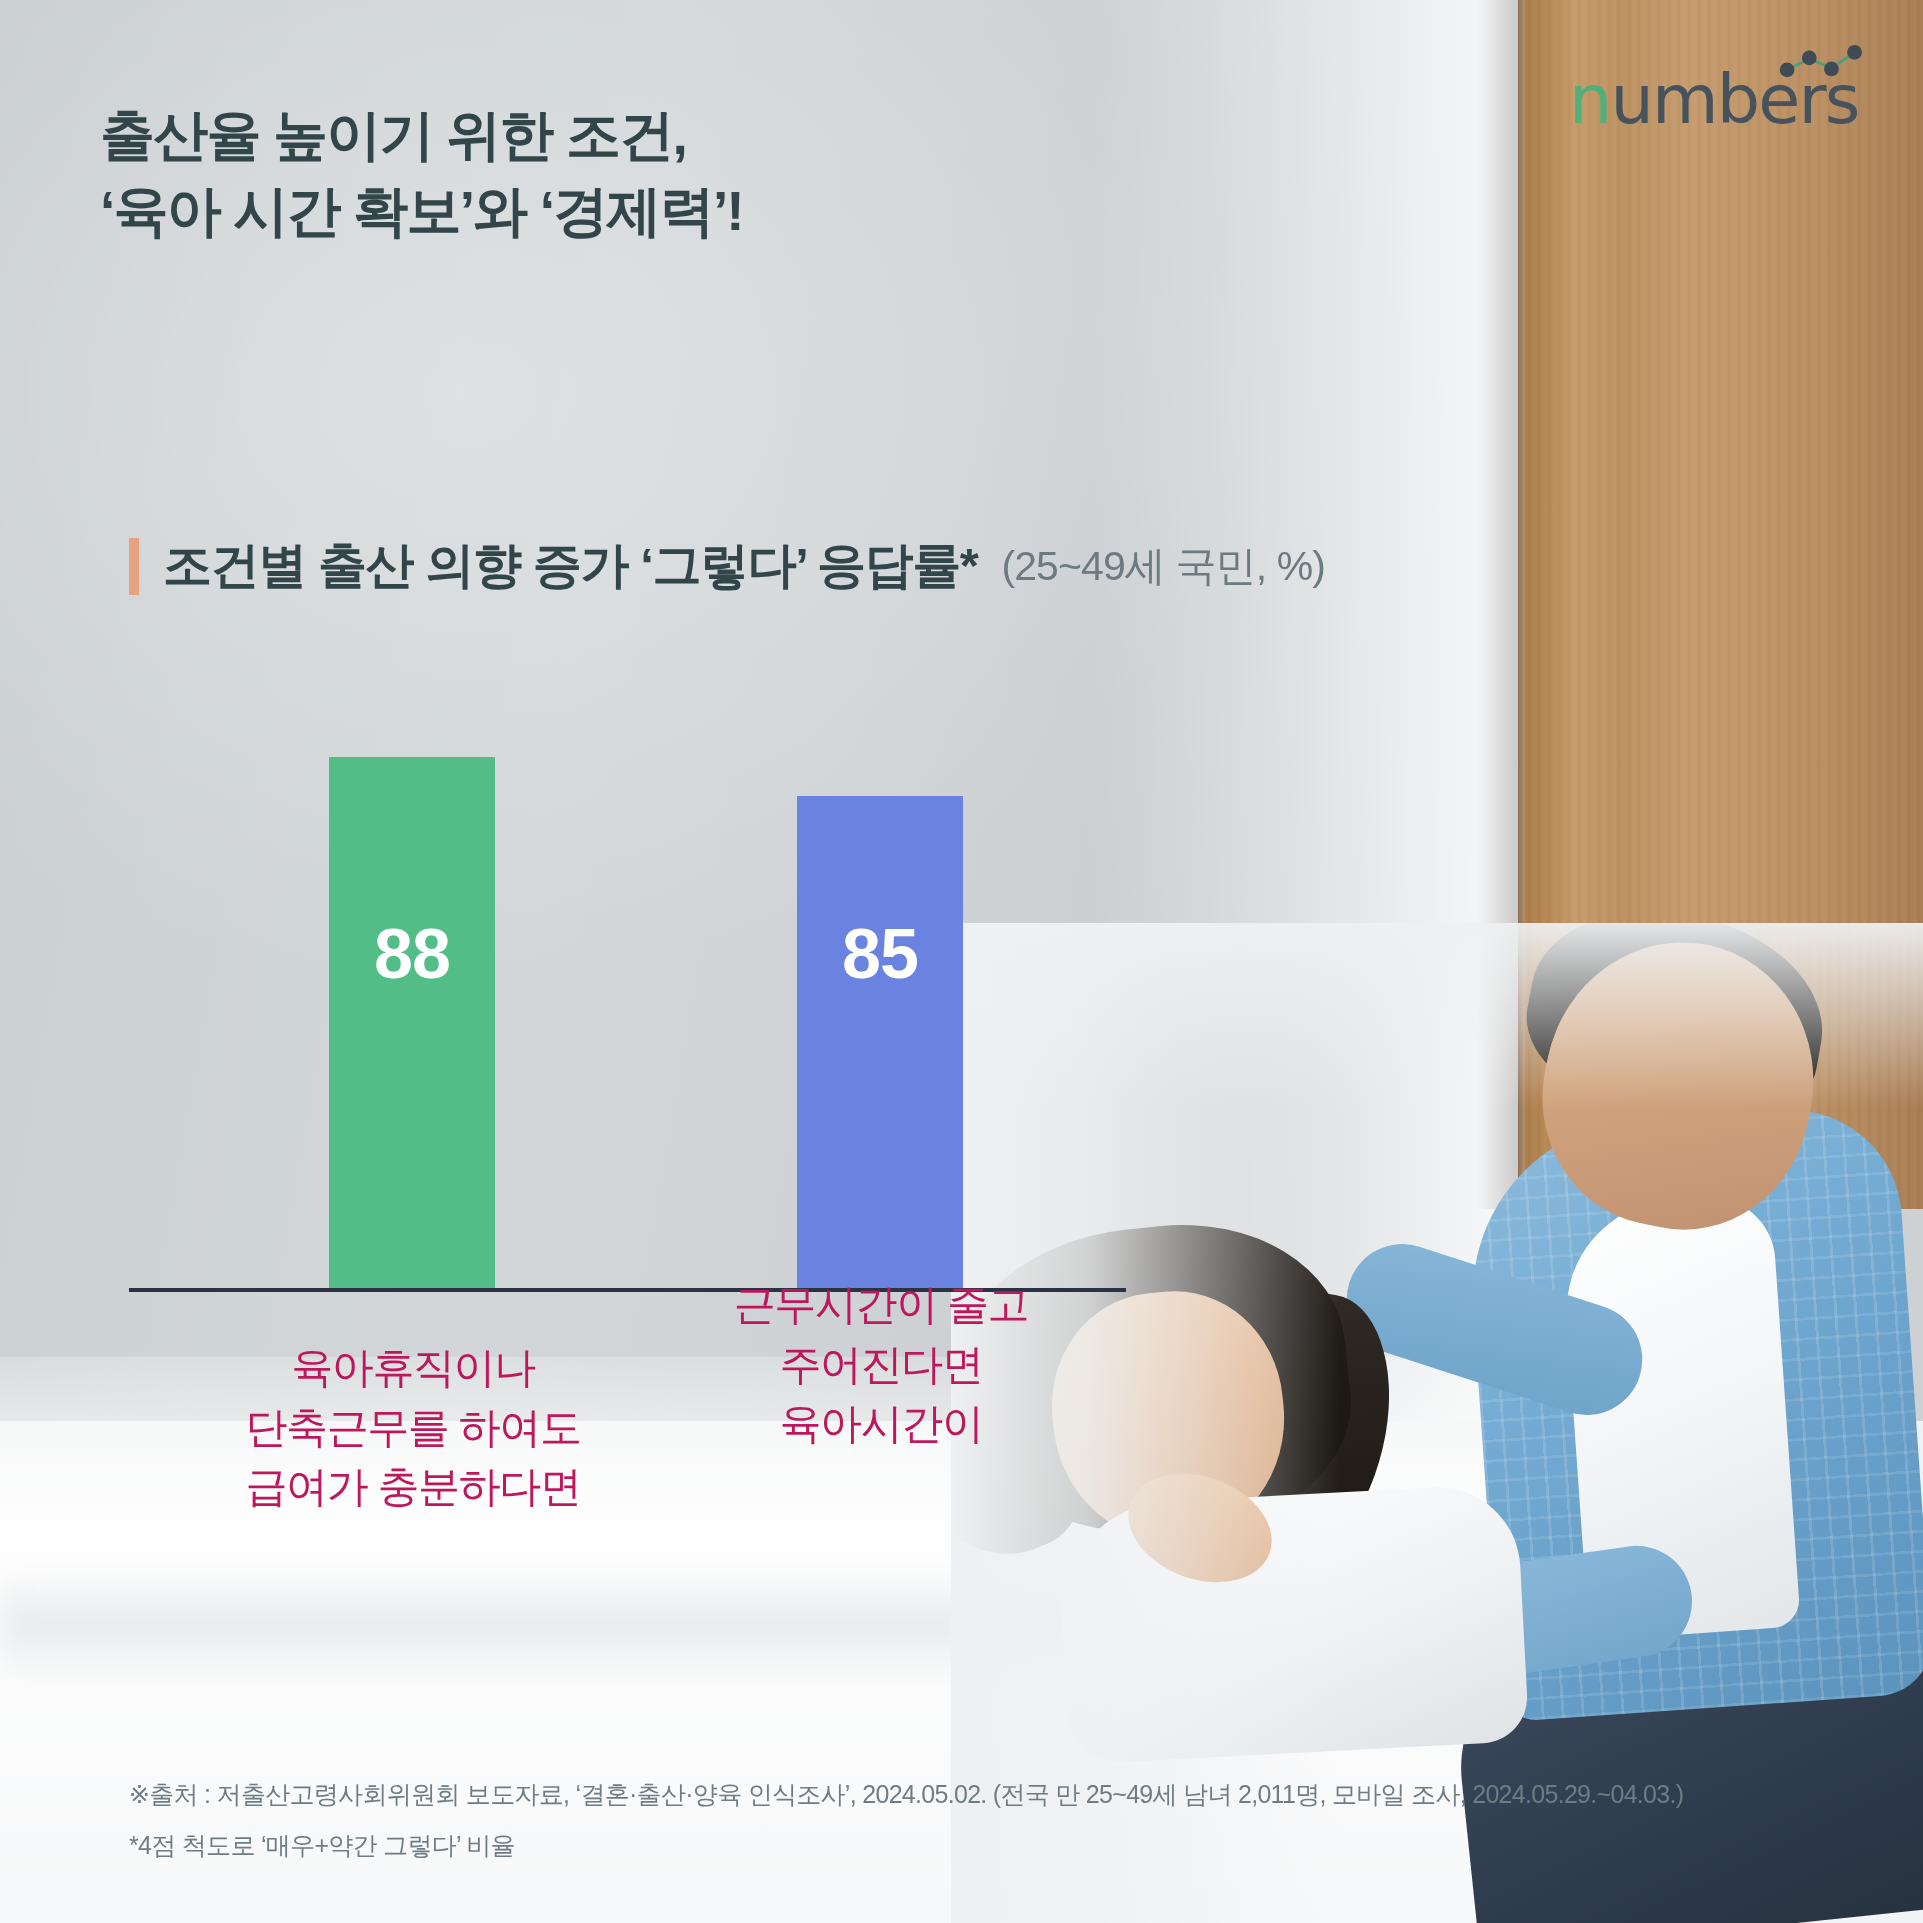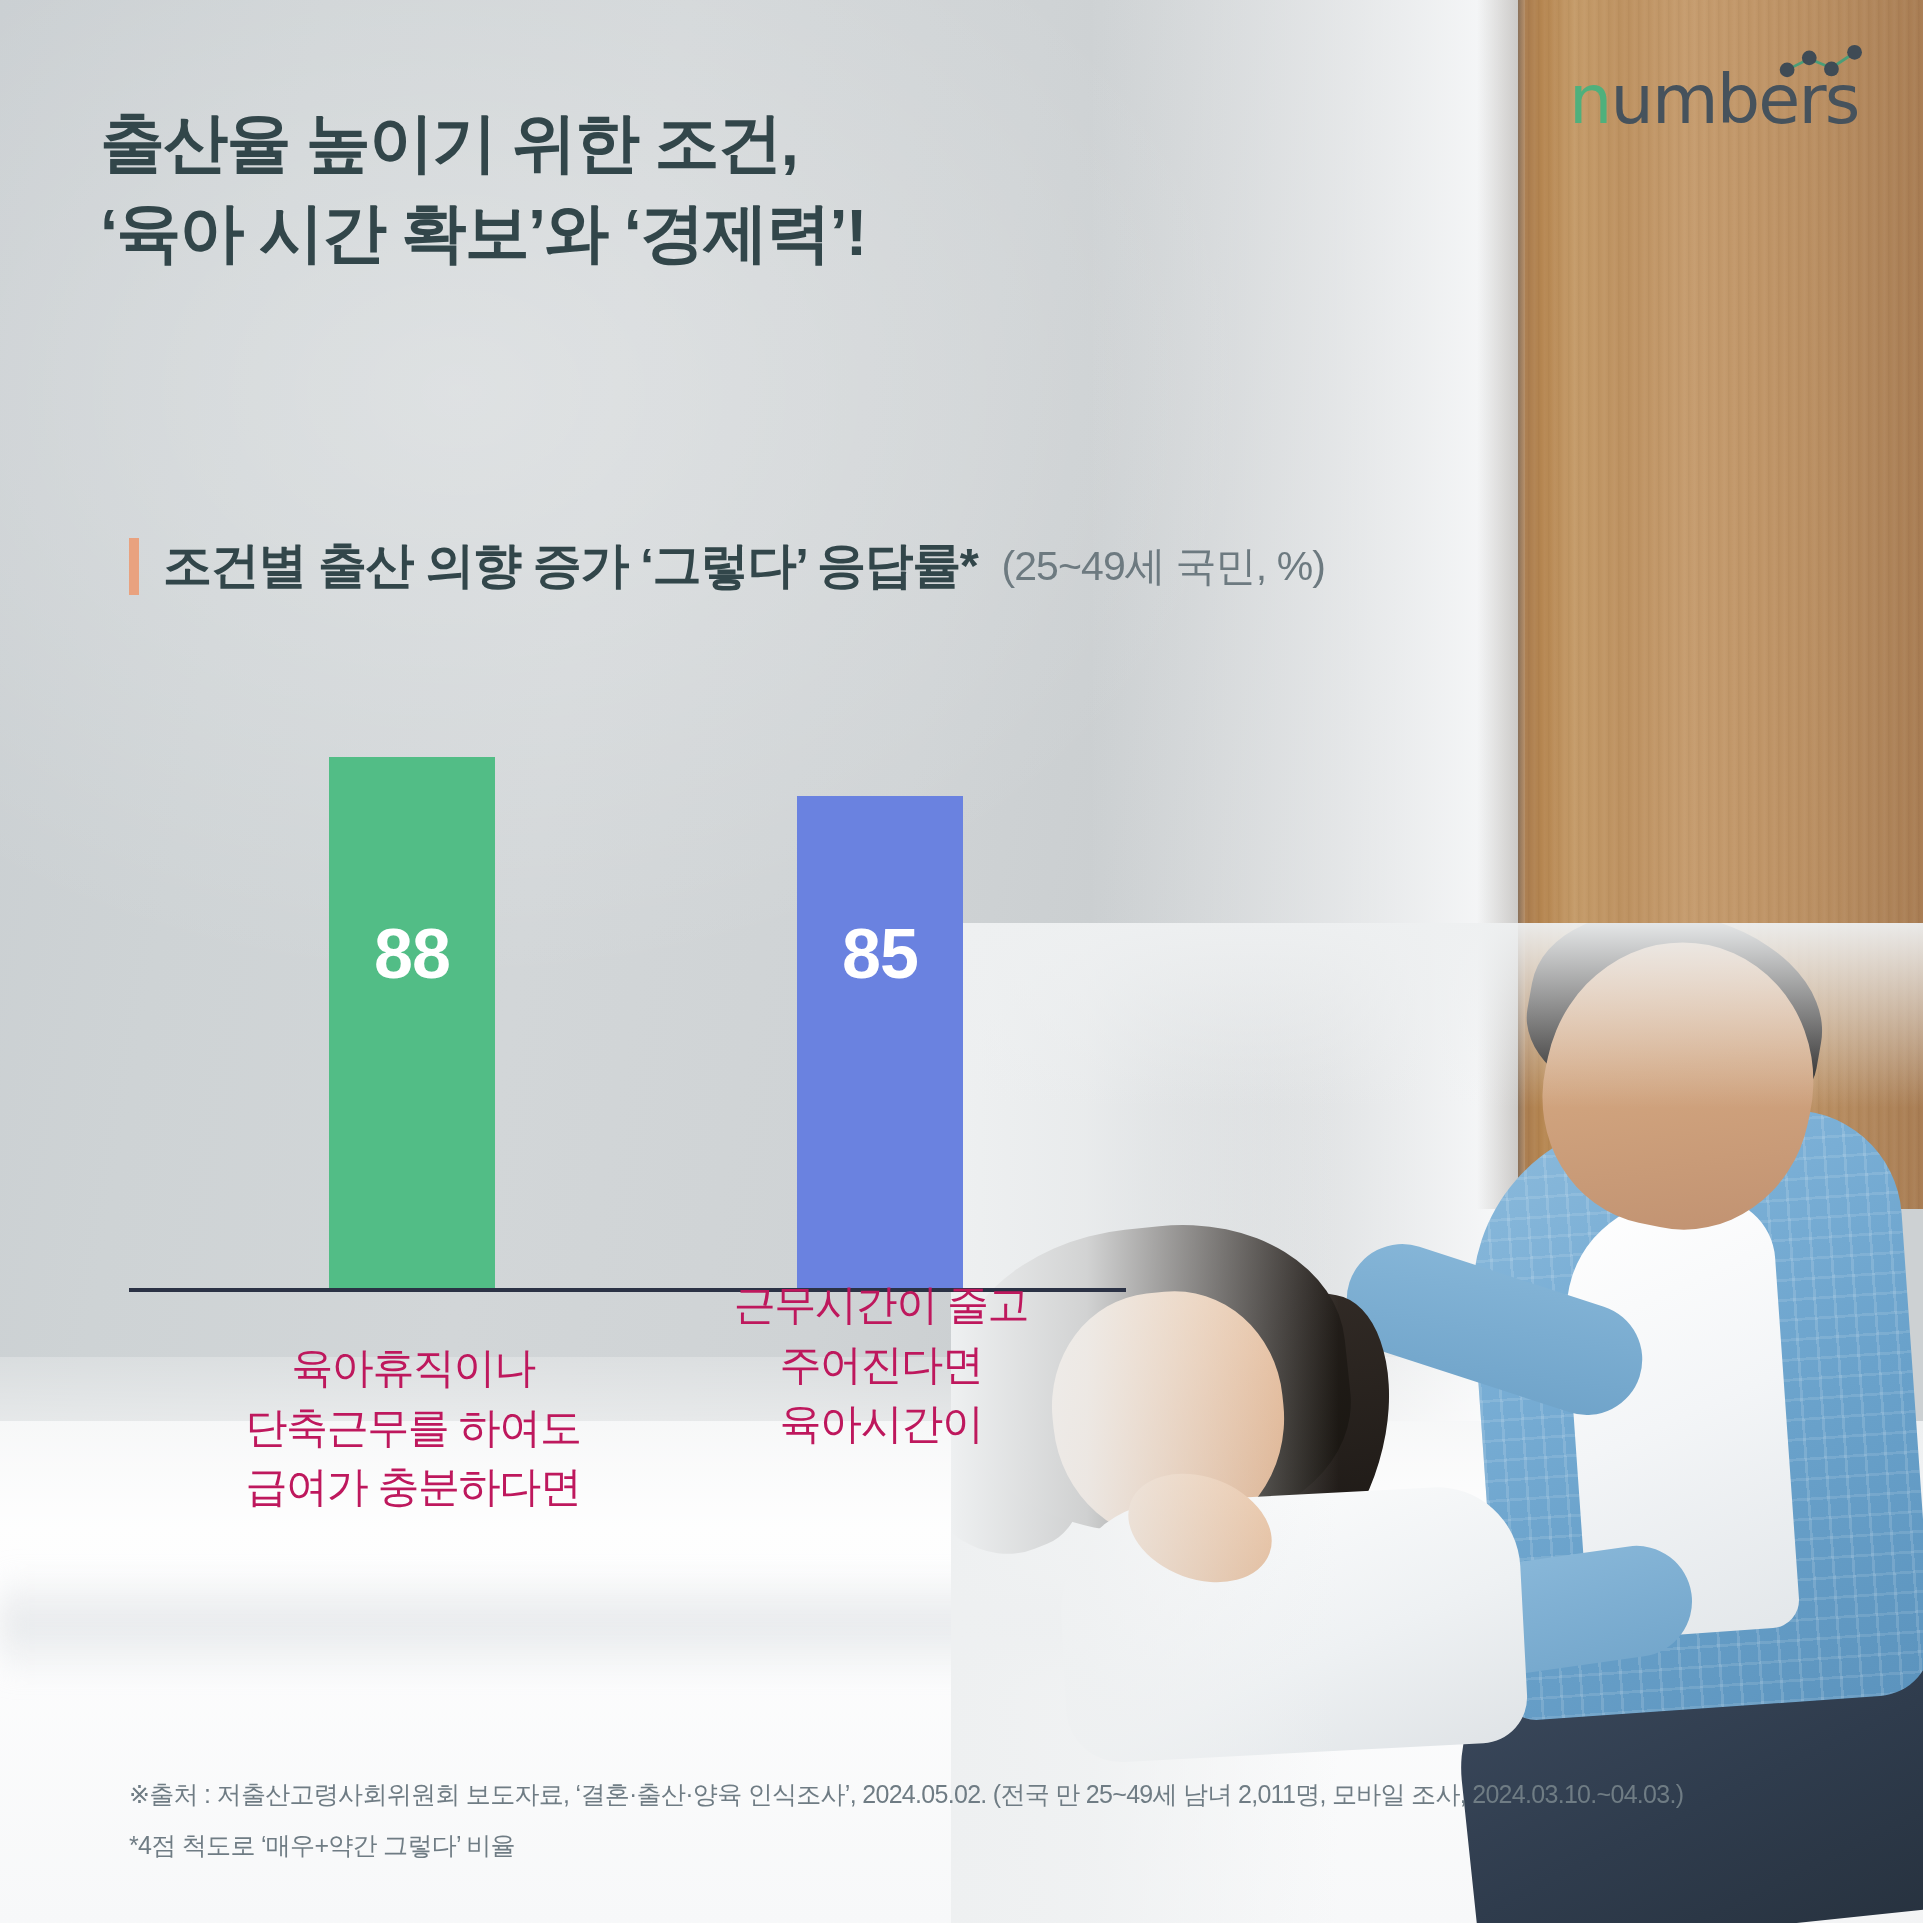--- a/index.html
+++ b/index.html
@@ -174,21 +174,21 @@
 
   
   #content { position:absolute; inset:0; }
 
   .logo {
     position:absolute; left:1569px; top:44px; width:305px; height:83px;
   }
 
   .title {
     position:absolute; left:100px; top:98px; width:1338px;
-    color:#32464a; font-weight:700; font-size:65px; line-height:1.38;
+    color:#32464a; font-weight:700; font-size:55px; line-height:1.38;
     letter-spacing:-1.8px;
   }
   .title div { white-space:nowrap; }
 
   .subtitle-row {
     position:absolute; left:129px; top:533px; display:flex; align-items:center;
   }
   .accent-bar { width:10px; height:57px; background:#e9a27f; margin-right:24px; }
   .subtitle-main {
     font-size:49px; font-weight:700; color:#32464a; letter-spacing:-1.4px; white-space:nowrap;
@@ -311,16 +311,16 @@
       <div>급여가 충분하다면</div>
     </div>
 
     <div class="cat-label" style="left:604px; top:1275px; width:554px;">
       <div>근무시간이 줄고</div>
       <div>주어진다면</div>
       <div>육아시간이</div>
     </div>
   </div>
 
-  <div class="foot foot-1">※출처 : 저출산고령사회위원회 보도자료, ‘결혼·출산·양육 인식조사’, 2024.05.02. (전국 만 25~49세 남녀 2,011명, 모바일 조사, 2024.03.10.~04.03.)</div>
+  <div class="foot foot-1">※출처 : 저출산고령사회위원회 보도자료, ‘결혼·출산·양육 인식조사’, 2024.05.02. (전국 만 25~49세 남녀 2,011명, 모바일 조사, 2024.05.29.~04.03.)</div>
   <div class="foot foot-2">*4점 척도로 ‘매우+약간 그렇다’ 비율</div>
 </div>
 
 
 </body></html>

